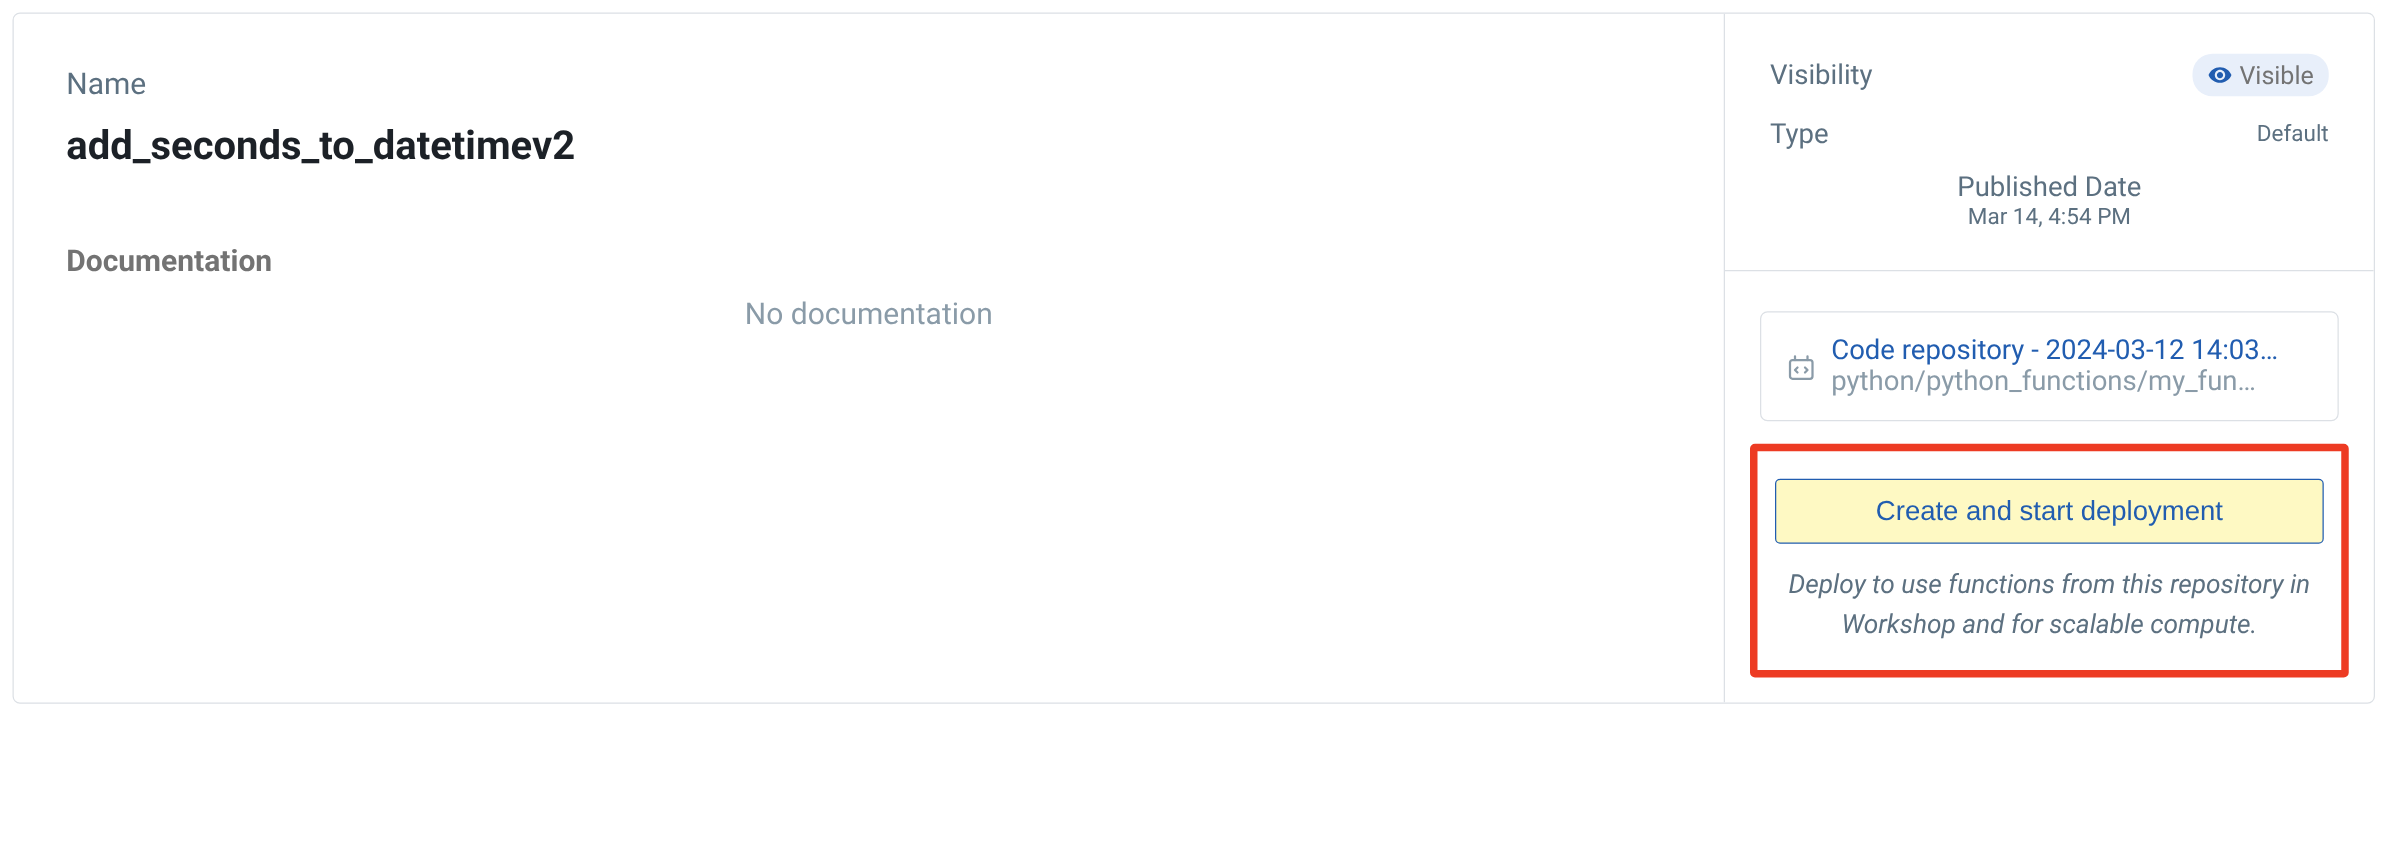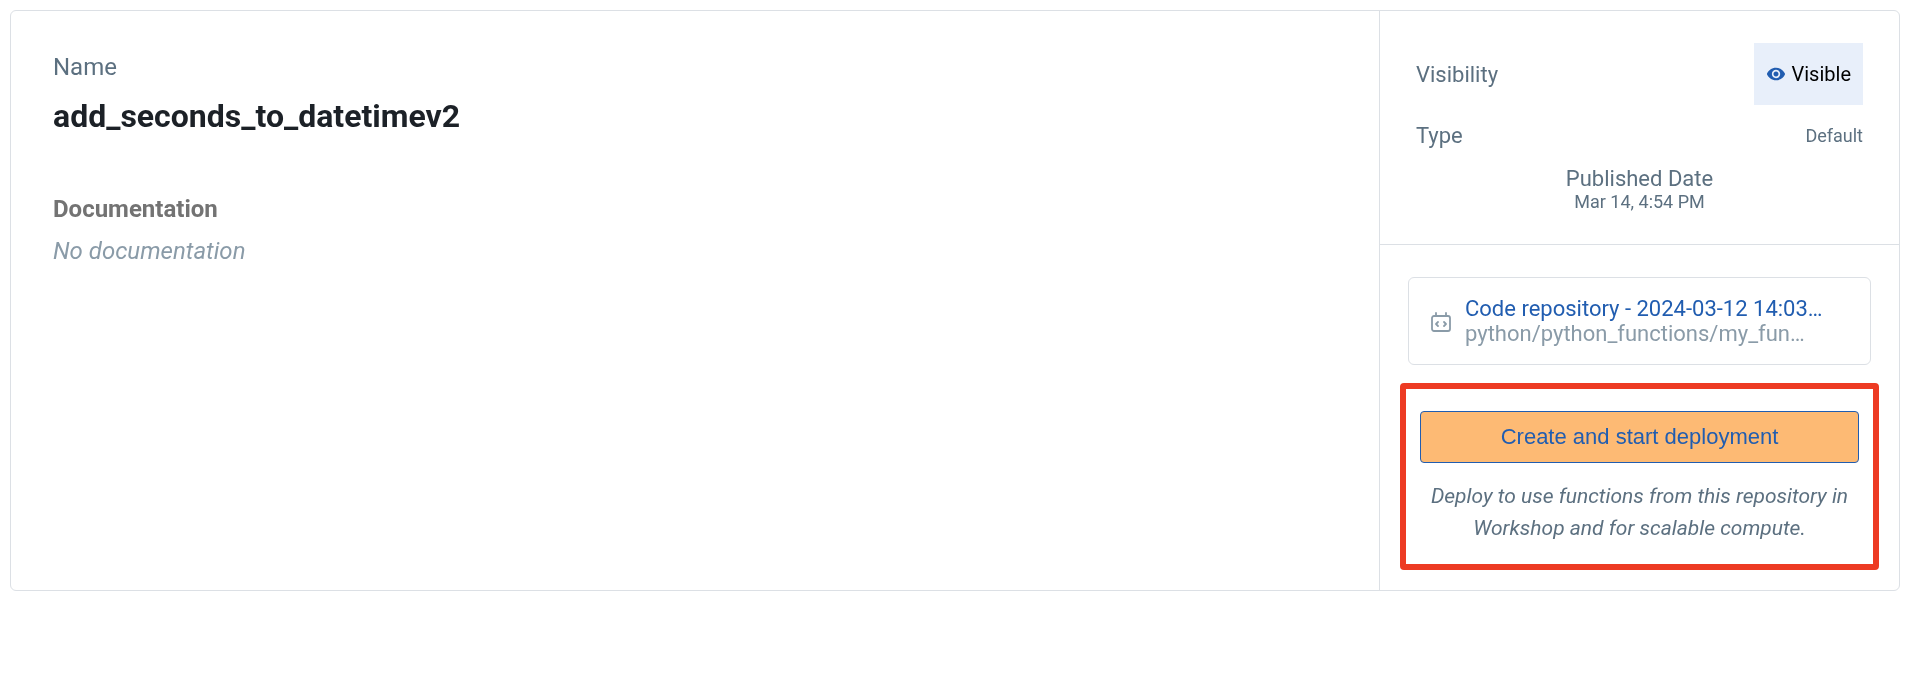--- a/index.html
+++ b/index.html
@@ -38,23 +38,23 @@
       margin-bottom: 60px;
       margin-top: 16px;
     }
     .doc-label {
       color: #737373;
       font-size: 24px;
       margin-bottom: 14px;
       font-weight: bold;
     }
     .no-doc {
-      font-style: italic;
       color: #8a9ba8;
       font-size: 24px;
+      text-align: center;
     }
     .sidebar {
       width: 520px;
       border-left: 1px solid #dce0e5;
       display: flex;
       flex-direction: column;
     }
     .meta {
       padding: 32px 36px;
       border-bottom: 1px solid #dce0e5;
@@ -76,23 +76,23 @@
     }
     .meta-val {
       color: #5c7080;
       font-size: 18px;
     }
     .visibility-badge {
       display: inline-flex;
       align-items: center;
       gap: 6px;
       background: #e8effa;
-      color: #000000;
-      padding: 19px 12px;
-      border-radius: 0;
+      color: #737373;
+      padding: 5px 12px;
+      border-radius: 16px;
       font-size: 20px;
     }
     .visibility-badge svg {
       width: 20px;
       height: 20px;
       fill: #215db0;
     }
     .repo-section {
       padding: 32px 28px 10px 28px;
     }
@@ -129,21 +129,21 @@
     }
     .deploy-section {
       margin: 8px 20px 20px 20px;
       padding: 22px 14px 20px 14px;
       border: 6px solid #ed3b23;
       border-radius: 4px;
       text-align: center;
     }
     .deploy-btn {
       width: 100%;
-      background: #fdba74;
+      background: #fef9c3;
       border: 1px solid #215db0;
       color: #215db0;
       font-size: 22px;
       padding: 12px 0;
       border-radius: 4px;
       cursor: pointer;
       margin-bottom: 18px;
     }
     .deploy-desc {
       color: #5c7080;

